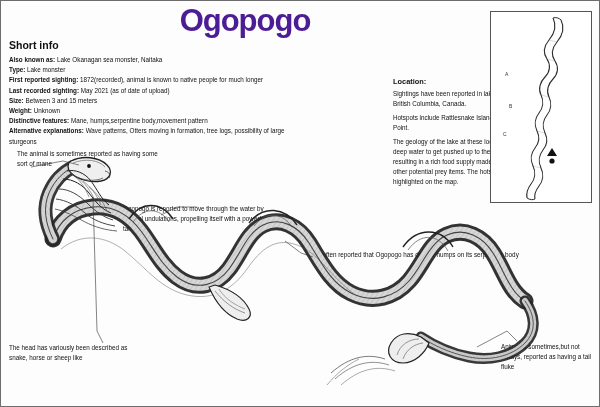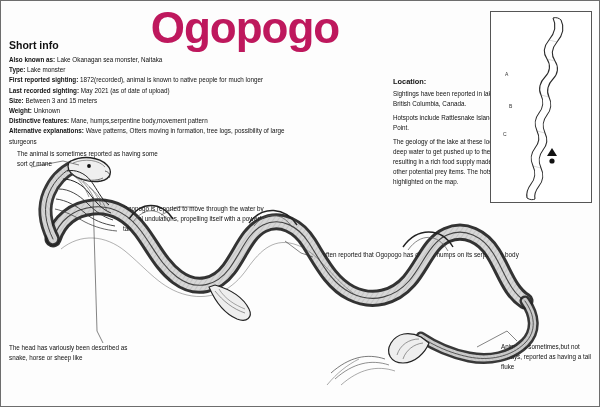--- a/index.html
+++ b/index.html
@@ -22,24 +22,24 @@
     background: #fdfdfd;
     overflow: hidden;
   }
   
   #title {
     position: absolute;
     top: 2px;
     left: 0;
     width: 488px;
     text-align: center;
-    font-size: 44px;
+    font-size: 31px;
     font-weight: bold;
     letter-spacing: -1px;
-    color: #be185d;
+    color: #4c1d95;
     font-family: "Liberation Sans", sans-serif;
   }
   
   #shortinfo {
     position: absolute;
     top: 38px;
     left: 8px;
     width: 290px;
   }
   #shortinfo h2 {

